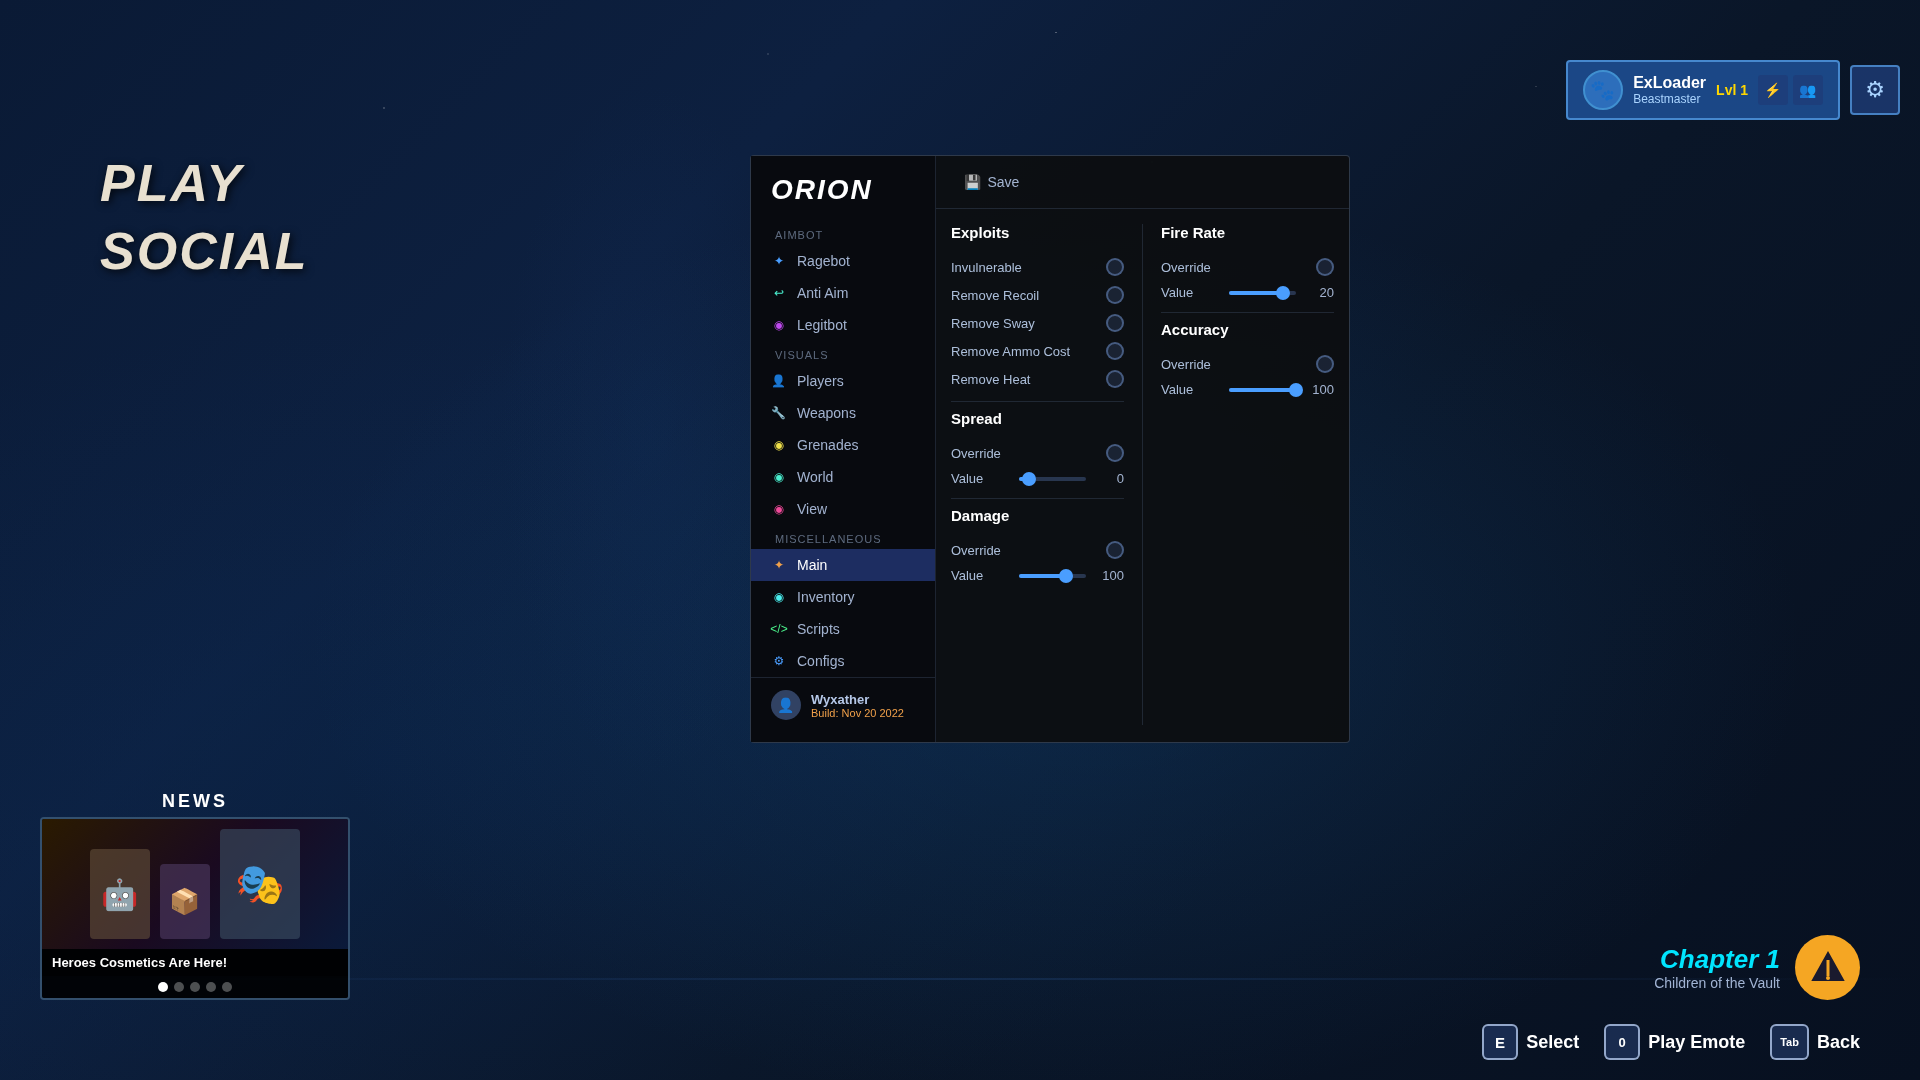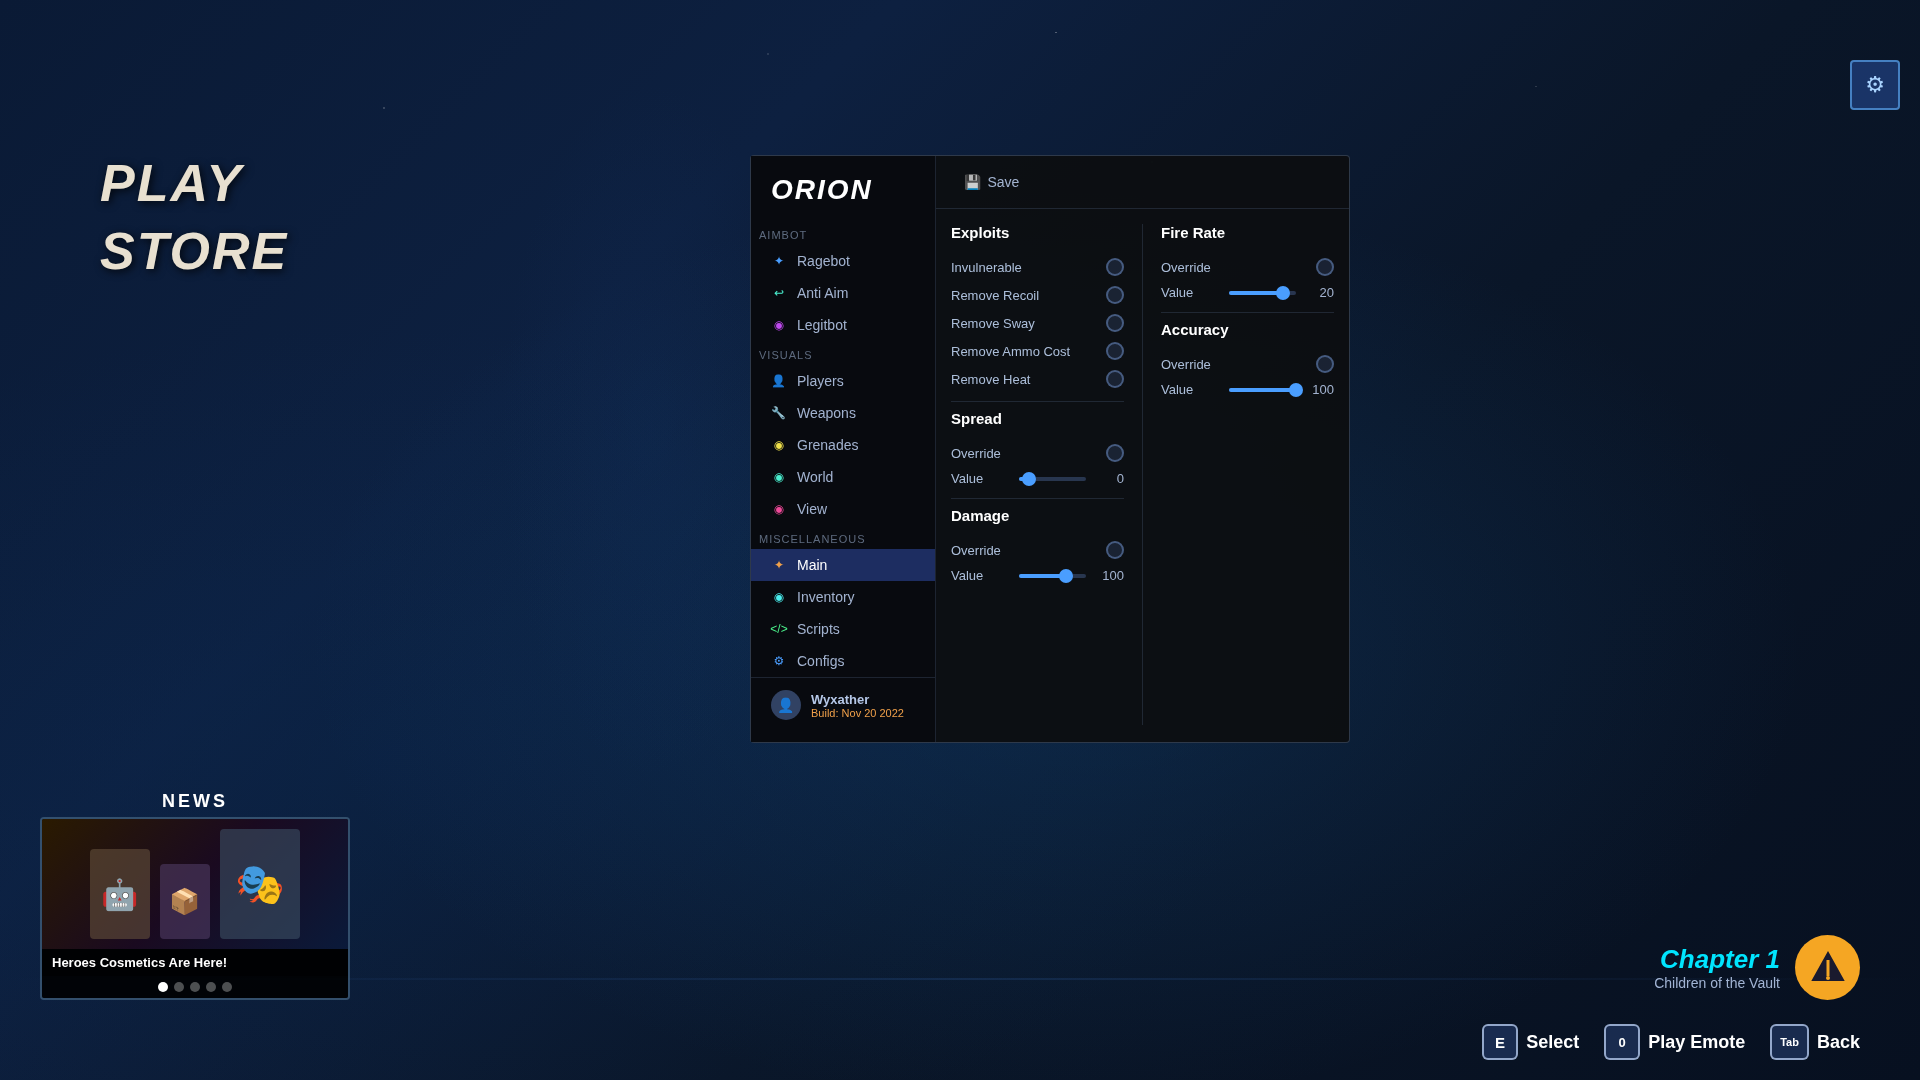--- a/index.html
+++ b/index.html
@@ -283,20 +283,21 @@
       letter-spacing: 2px;
       font-style: italic;
     }
 
     .orion-section-label {
       color: rgba(150,170,200,0.6);
       font-size: 11px;
       letter-spacing: 1px;
       padding: 8px 8px 4px;
       text-transform: uppercase;
+      margin-left: 16px;
     }
 
     .orion-nav-item {
       display: flex;
       align-items: center;
       gap: 10px;
       padding: 8px 20px;
       color: rgba(200,220,255,0.8);
       font-size: 14px;
       cursor: pointer;
@@ -561,21 +562,21 @@
 <div class="bg-overlay"></div>
 <div class="game-bg"></div>
 
 <div class="scene-elements">
   <div class="ground-line"></div>
   <div class="player-silhouette"></div>
 </div>
 
 <div class="left-menu">
   <div class="left-menu-item">PLAY</div>
-  <div class="left-menu-item">STORE</div>
+  <div class="left-menu-item">SOCIAL</div>
 </div>
 
 <div class="news-panel">
   <div class="news-title">NEWS</div>
   <div class="news-card">
     <div class="news-image-area">
       <div class="news-characters">
         <div class="char-placeholder">🤖</div>
         <div class="char-placeholder2">📦</div>
         <div class="char-placeholder3">🎭</div>
@@ -586,20 +587,32 @@
       <div class="dot active"></div>
       <div class="dot"></div>
       <div class="dot"></div>
       <div class="dot"></div>
       <div class="dot"></div>
     </div>
   </div>
 </div>
 
 <div class="top-right-hud">
+  <div class="player-card">
+    <div class="player-avatar">🐾</div>
+    <div class="player-info">
+      <div class="player-name">ExLoader</div>
+      <div class="player-class">Beastmaster</div>
+    </div>
+    <div class="player-level">Lvl 1</div>
+    <div class="player-icons">
+      <div class="player-icon-sm">⚡</div>
+      <div class="player-icon-sm">👥</div>
+    </div>
+  </div>
   <div class="settings-btn">⚙</div>
 </div>
 
 <div class="orion-menu">
 
   <div class="orion-sidebar">
     <div class="orion-title">ORION</div>
 
     <div class="orion-section-label">Aimbot</div>
     <div class="orion-nav-item">

